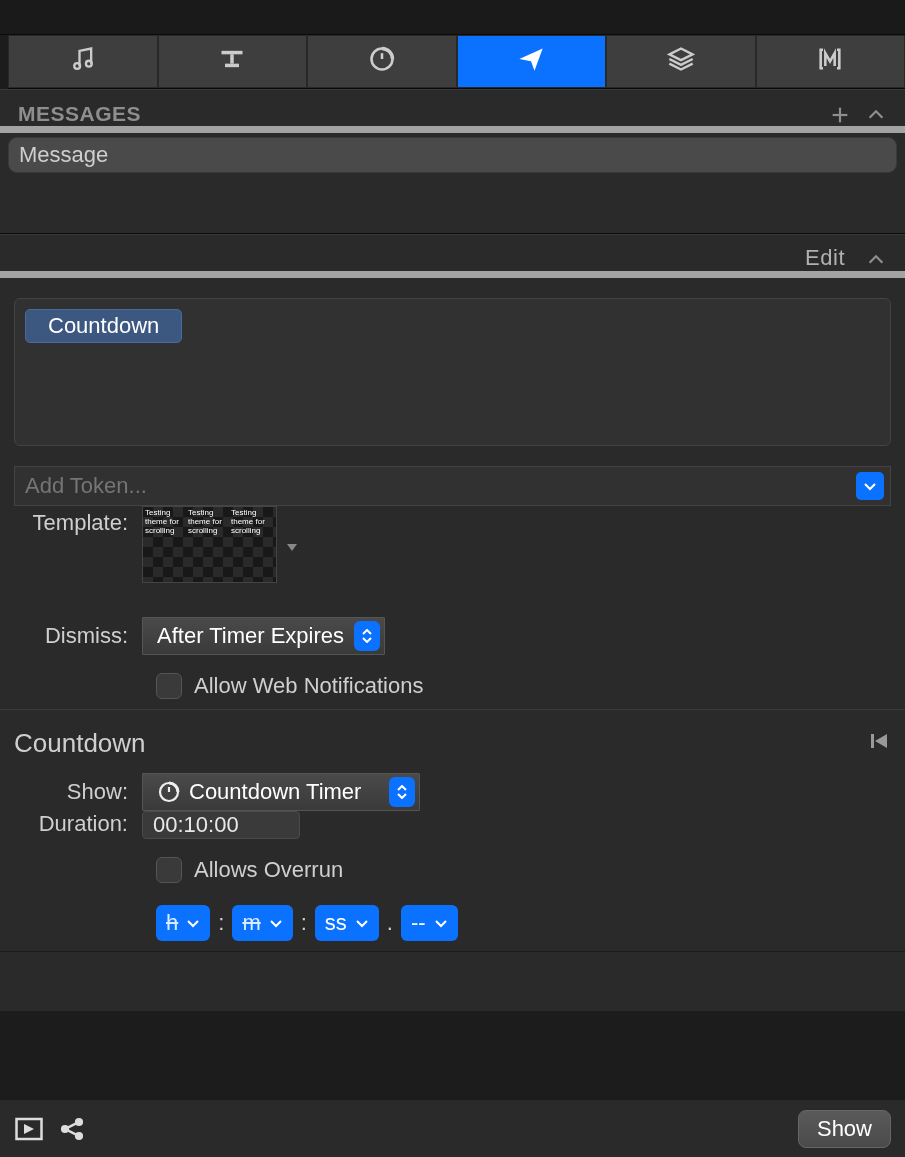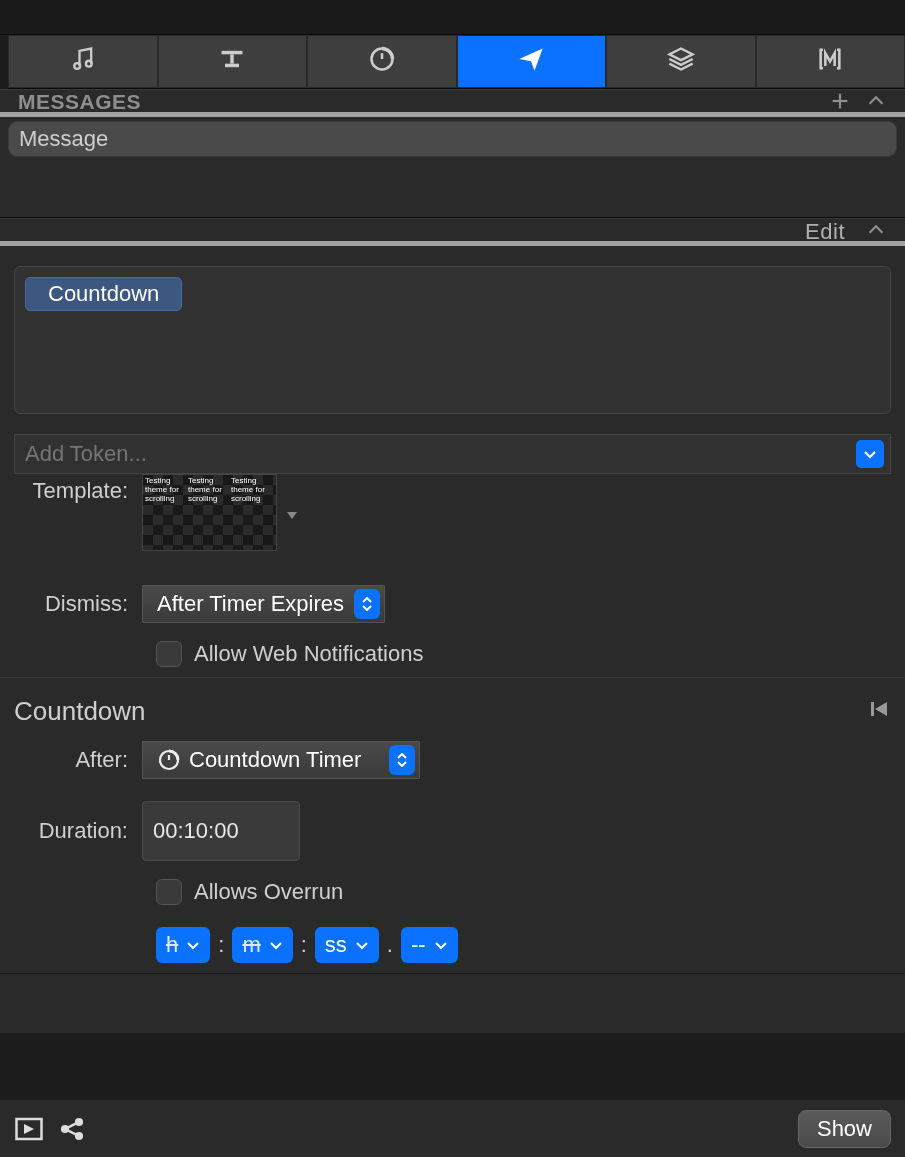--- a/index.html
+++ b/index.html
@@ -32,26 +32,26 @@
     background: #3e3e3e;
     border: 1px solid #282828;
     cursor: pointer;
   }
   .tab.active {
     background: #0a72ff;
   }
   .tab svg { width: 28px; height: 28px; }
   
   .section-header {
-    height: 28px;
+    height: 44px;
     background: #2a2a2a;
     border-top: 1px solid #3a3a3a;
-    border-bottom: 5px solid #a3a3a3;
-    display: flex;
-    align-items: flex-start;
+    border-bottom: 7px solid #a3a3a3;
+    display: flex;
+    align-items: flex-end;
     padding: 0 18px;
     font-weight: 600;
     font-size: 21px;
     color: #8e8e8e;
     letter-spacing: 0.5px;
   }
   .section-header .spacer { flex: 1; }
   .hdr-icon { width: 22px; height: 22px; margin-left: 14px; cursor: pointer; }
   .hdr-text { color: #b0b0b0; cursor: pointer; font-weight: 400; margin-right: 6px; font-size: 22px;}
   
@@ -200,21 +200,21 @@
   }
   .cd-title {
     font-size: 26px;
     color: #cfcfcf;
     flex: 1;
   }
   .dur-input {
     background: #3a3a3a;
     border: 1px solid #4a4a4a;
     border-radius: 4px;
-    padding: 16px 10px;
+    padding: 0 10px;
     font-size: 22px;
     color: #e8e8e8;
     width: 158px;
     font-family: inherit;
   }
   .fmt-row {
     display:flex;
     align-items:center;
     margin-top: 22px;
     margin-left: 142px;
@@ -407,42 +407,42 @@
     <span class="cd-title">Countdown</span>
     <span>
       <svg width="24" height="24" viewBox="0 0 24 24" fill="#999">
           <rect x="4" y="5" width="3" height="14"></rect>
           <polygon points="20,5 20,19 8,12"></polygon>
         </svg>
     </span>
   </div>
 
   <div class="form-row" style="align-items:center;">
-    <div class="form-label" style="padding-top:0">After:</div>
+    <div class="form-label" style="padding-top:0">Show:</div>
     <div class="select-wrap">
       <span class="select-icon-left">
         <svg width="24" height="24" viewBox="0 0 24 24" fill="none" stroke="#eee" stroke-width="2.2">
             <circle cx="12" cy="12" r="9"></circle>
             <path d="M12 3 A9 9 0 0 1 21 12" stroke-width="3"></path>
             <line x1="12" y1="12" x2="12" y2="7"></line>
           </svg>
       </span>
       <span class="sel-text" style="margin-right:28px;">Countdown Timer</span>
       <span class="up-down">
         <svg width="12" height="7" viewBox="0 0 12 7" fill="none" stroke="#fff" stroke-width="2">
             <polyline points="2 5 6 1 10 5"></polyline>
           </svg>
         <svg width="12" height="7" viewBox="0 0 12 7" fill="none" stroke="#fff" stroke-width="2">
             <polyline points="2 2 6 6 10 2"></polyline>
           </svg>
       </span>
     </div>
   </div>
 
-  <div class="form-row" style="align-items:center;margin-top:22px;">
+  <div class="form-row" style="">
     <div class="form-label" style="padding-top:0">Duration:</div>
     <input class="dur-input" type="text" value="00:10:00" style="">
   </div>
 
   <div class="chk-row">
     <span class="checkbox"></span>
     <span>Allows Overrun</span>
   </div>
 
   <div class="fmt-row">

